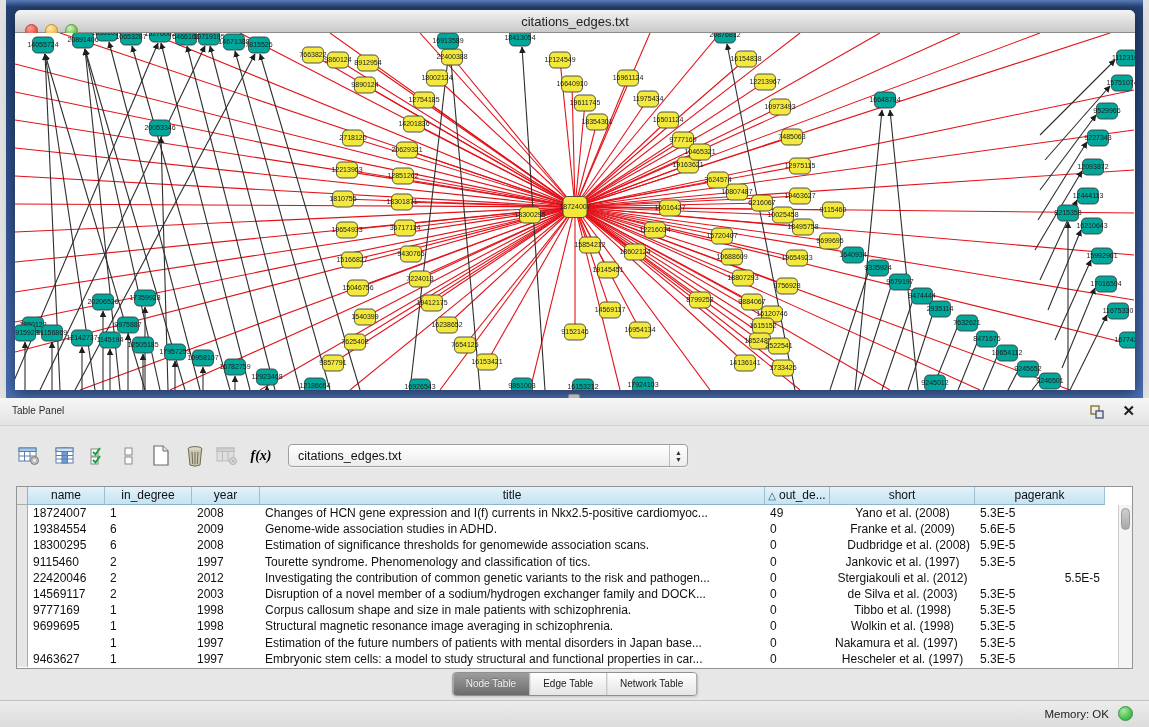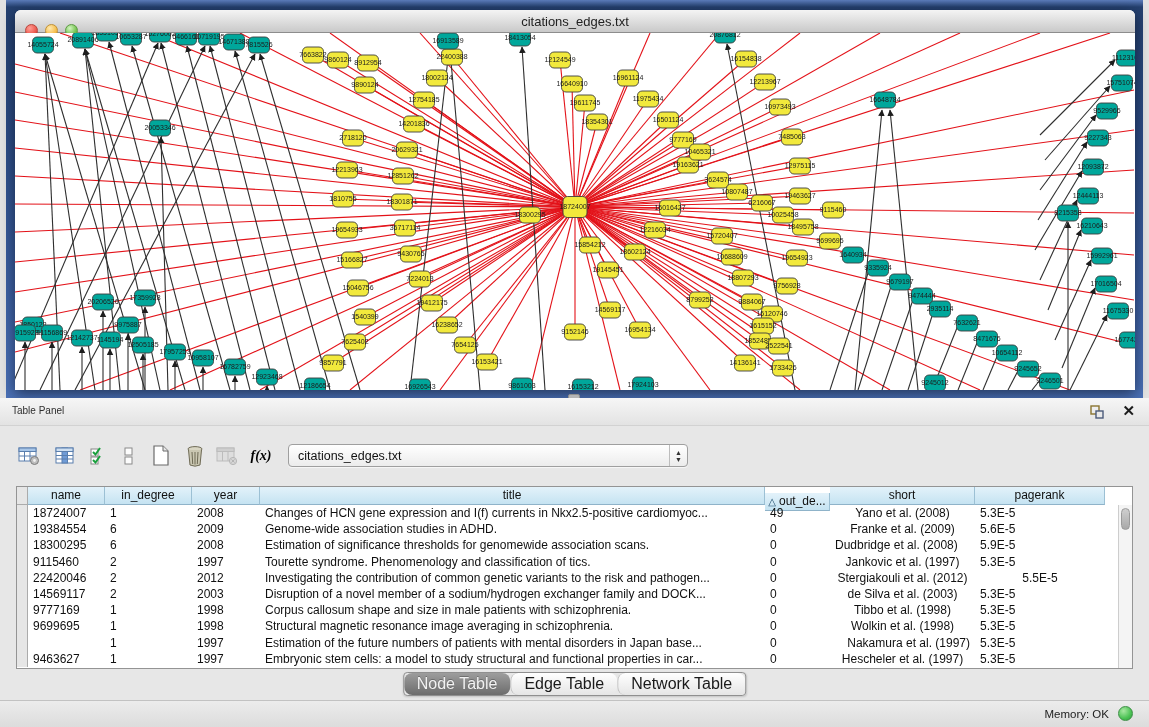--- a/index.html
+++ b/index.html
@@ -66,22 +66,22 @@
   .tgutter { width:11px; background:#e6e6e6; border-right:1px solid #ababab; }
   #vscroll { position:absolute; right:0px; top:18px; bottom:0; width:14px;
     background:#f4f4f4; border-left:1px solid #cdcdcd; }
   #vscroll .thumb { position:absolute; left:2px; top:3px; width:9px; height:22px;
     border-radius:5px; background:linear-gradient(#cfcfcf,#a8a8a8); border:1px solid #9a9a9a; }
 
   
   #tab-bar { position:absolute; left:50%; transform:translateX(-50%); top:274px;
     display:flex; border:1px solid #8f8f8f; border-radius:4px; overflow:hidden;
     box-shadow:0 1px 2px rgba(0,0,0,.15); }
-  .seg-tab { padding:3px 13px 4px; font-size:16px; line-height:15px; color:#1a1a1a;
-    background:linear-gradient(#ffffff,#e5e5e5); border-left:1px solid #bdbdbd;border-radius:8px; }
+  .seg-tab { padding:3px 13px 4px; font-size:10px; line-height:15px; color:#1a1a1a;
+    background:linear-gradient(#ffffff,#e5e5e5); border-left:1px solid #bdbdbd; }
   .seg-tab:first-child { border-left:none; }
   .seg-tab.selected { background:linear-gradient(#9d9d9d,#6c6c6c); color:#f2f2f2;
     text-shadow:0 -1px 0 rgba(0,0,0,.25); }
 
   
   #status-bar { position:absolute; left:0; top:700px; width:1149px; height:27px;
     background:linear-gradient(#ececec,#dcdcdc); border-top:1px solid #c2c2c2; }
   #memory-label { position:absolute; right:40px; top:7px; font-size:11.5px; color:#222; }
   #memory-dot { position:absolute; right:16px; top:5px; width:15px; height:15px; border-radius:50%;
     background:radial-gradient(circle at 35% 30%,#a9e8a2,#4bc254 60%,#2f9b3c); border:1px solid #3c8f45; }
@@ -634,21 +634,21 @@
       </div>
     </div>
 
     <div id="data-table">
       <div id="tbl-header">
           <div class="hgutter"></div>
           <div class="hcell" style="width: 77px;">name</div>
           <div class="hcell" style="width: 87px;">in_degree</div>
           <div class="hcell" style="width: 68px;">year</div>
           <div class="hcell" style="width: 505px;">title</div>
-          <div class="hcell" style="width: 65px; margin-top: 6px;"><span class="sort-tri">△</span>out_de...</div>
+          <div class="hcell" style="width: 65px;"><span class="sort-tri">△</span>out_de...</div>
           <div class="hcell" style="width: 145px;">short</div>
           <div class="hcell" style="width: 130px;">pagerank</div>
         </div>
       <div id="tbl-body">
           <div class="trow">
             <div class="tgutter"></div>
             <div class="tcell" style="width: 77px; text-align: left;">18724007</div>
             <div class="tcell" style="width: 87px; text-align: left;">1</div>
             <div class="tcell" style="width: 68px; text-align: left;">2008</div>
             <div class="tcell" style="width: 505px; text-align: left;">Changes of HCN gene expression and I(f) currents in Nkx2.5-positive cardiomyoc...</div>
@@ -666,42 +666,42 @@
             <div class="tcell" style="width: 145px; text-align: center;">Franke et al. (2009)</div>
             <div class="tcell" style="width: 130px; text-align: left;">5.6E-5</div>
           </div>
           <div class="trow">
             <div class="tgutter"></div>
             <div class="tcell" style="width: 77px; text-align: left;">18300295</div>
             <div class="tcell" style="width: 87px; text-align: left;">6</div>
             <div class="tcell" style="width: 68px; text-align: left;">2008</div>
             <div class="tcell" style="width: 505px; text-align: left;">Estimation of significance thresholds for genomewide association scans.</div>
             <div class="tcell" style="width: 65px; text-align: left;">0</div>
-            <div class="tcell" style="width: 145px; text-align: left;">Dudbridge et al. (2008)</div>
+            <div class="tcell" style="width: 145px; text-align: right;">Dudbridge et al. (2008)</div>
             <div class="tcell" style="width: 130px; text-align: left;">5.9E-5</div>
           </div>
           <div class="trow">
             <div class="tgutter"></div>
             <div class="tcell" style="width: 77px; text-align: left;">9115460</div>
             <div class="tcell" style="width: 87px; text-align: left;">2</div>
             <div class="tcell" style="width: 68px; text-align: left;">1997</div>
             <div class="tcell" style="width: 505px; text-align: left;">Tourette syndrome. Phenomenology and classification of tics.</div>
             <div class="tcell" style="width: 65px; text-align: left;">0</div>
             <div class="tcell" style="width: 145px; text-align: center;">Jankovic et al. (1997)</div>
             <div class="tcell" style="width: 130px; text-align: left;">5.3E-5</div>
           </div>
           <div class="trow">
             <div class="tgutter"></div>
             <div class="tcell" style="width: 77px; text-align: left;">22420046</div>
             <div class="tcell" style="width: 87px; text-align: left;">2</div>
             <div class="tcell" style="width: 68px; text-align: left;">2012</div>
             <div class="tcell" style="width: 505px; text-align: left;">Investigating the contribution of common genetic variants to the risk and pathogen...</div>
             <div class="tcell" style="width: 65px; text-align: left;">0</div>
             <div class="tcell" style="width: 145px; text-align: center;">Stergiakouli et al. (2012)</div>
-            <div class="tcell" style="width: 130px; text-align: center;">5.5E-5</div>
+            <div class="tcell" style="width: 130px; text-align: right;">5.5E-5</div>
           </div>
           <div class="trow">
             <div class="tgutter"></div>
             <div class="tcell" style="width: 77px; text-align: left;">14569117</div>
             <div class="tcell" style="width: 87px; text-align: left;">2</div>
             <div class="tcell" style="width: 68px; text-align: left;">2003</div>
             <div class="tcell" style="width: 505px; text-align: left;">Disruption of a novel member of a sodium/hydrogen exchanger family and DOCK...</div>
             <div class="tcell" style="width: 65px; text-align: left;">0</div>
             <div class="tcell" style="width: 145px; text-align: center;">de Silva et al. (2003)</div>
             <div class="tcell" style="width: 130px; text-align: left;">5.3E-5</div>
@@ -726,21 +726,21 @@
             <div class="tcell" style="width: 145px; text-align: center;">Wolkin et al. (1998)</div>
             <div class="tcell" style="width: 130px; text-align: left;">5.3E-5</div>
           </div>
           <div class="trow">
             <div class="tgutter"></div>
             <div class="tcell" style="width: 77px; text-align: left; margin-top: 40px;">9465546</div>
             <div class="tcell" style="width: 87px; text-align: left;">1</div>
             <div class="tcell" style="width: 68px; text-align: left;">1997</div>
             <div class="tcell" style="width: 505px; text-align: left;">Estimation of the future numbers of patients with mental disorders in Japan base...</div>
             <div class="tcell" style="width: 65px; text-align: left;">0</div>
-            <div class="tcell" style="width: 145px; text-align: right;">Nakamura et al. (1997)</div>
+            <div class="tcell" style="width: 145px; text-align: left;">Nakamura et al. (1997)</div>
             <div class="tcell" style="width: 130px; text-align: left;">5.3E-5</div>
           </div>
           <div class="trow">
             <div class="tgutter"></div>
             <div class="tcell" style="width: 77px; text-align: left;">9463627</div>
             <div class="tcell" style="width: 87px; text-align: left;">1</div>
             <div class="tcell" style="width: 68px; text-align: left;">1997</div>
             <div class="tcell" style="width: 505px; text-align: left;">Embryonic stem cells: a model to study structural and functional properties in car...</div>
             <div class="tcell" style="width: 65px; text-align: left;">0</div>
             <div class="tcell" style="width: 145px; text-align: center;">Hescheler et al. (1997)</div>

